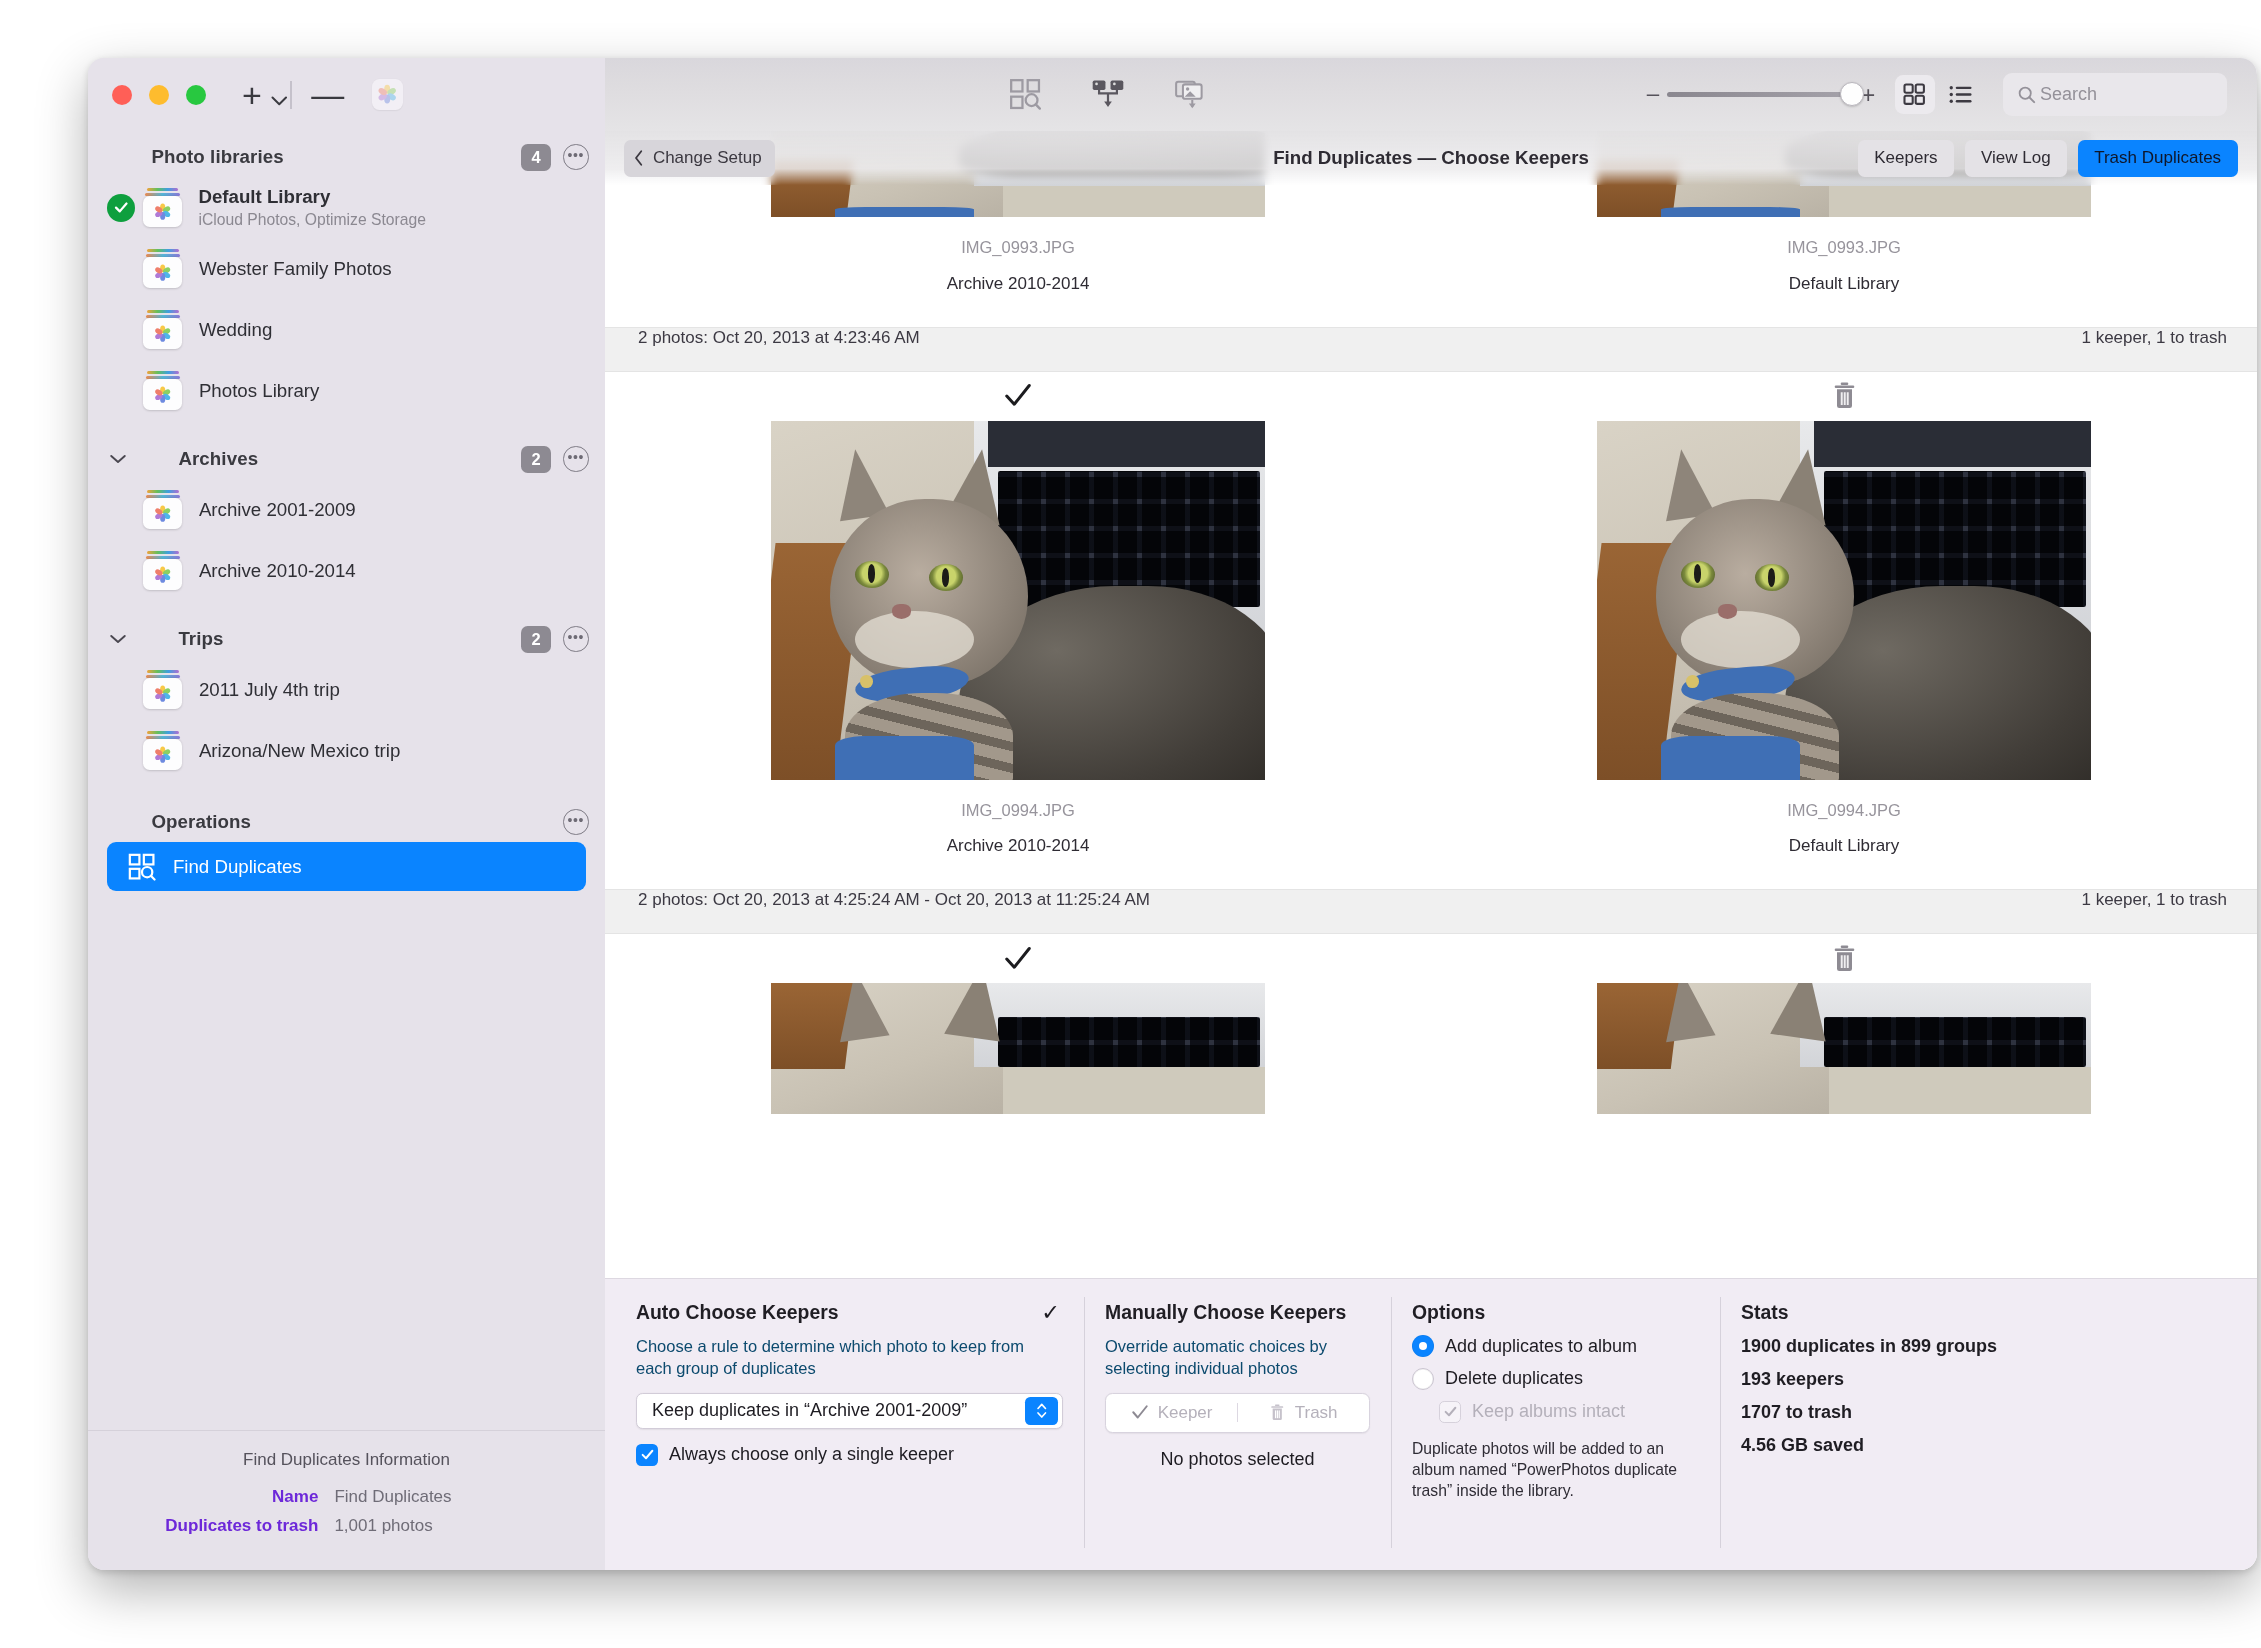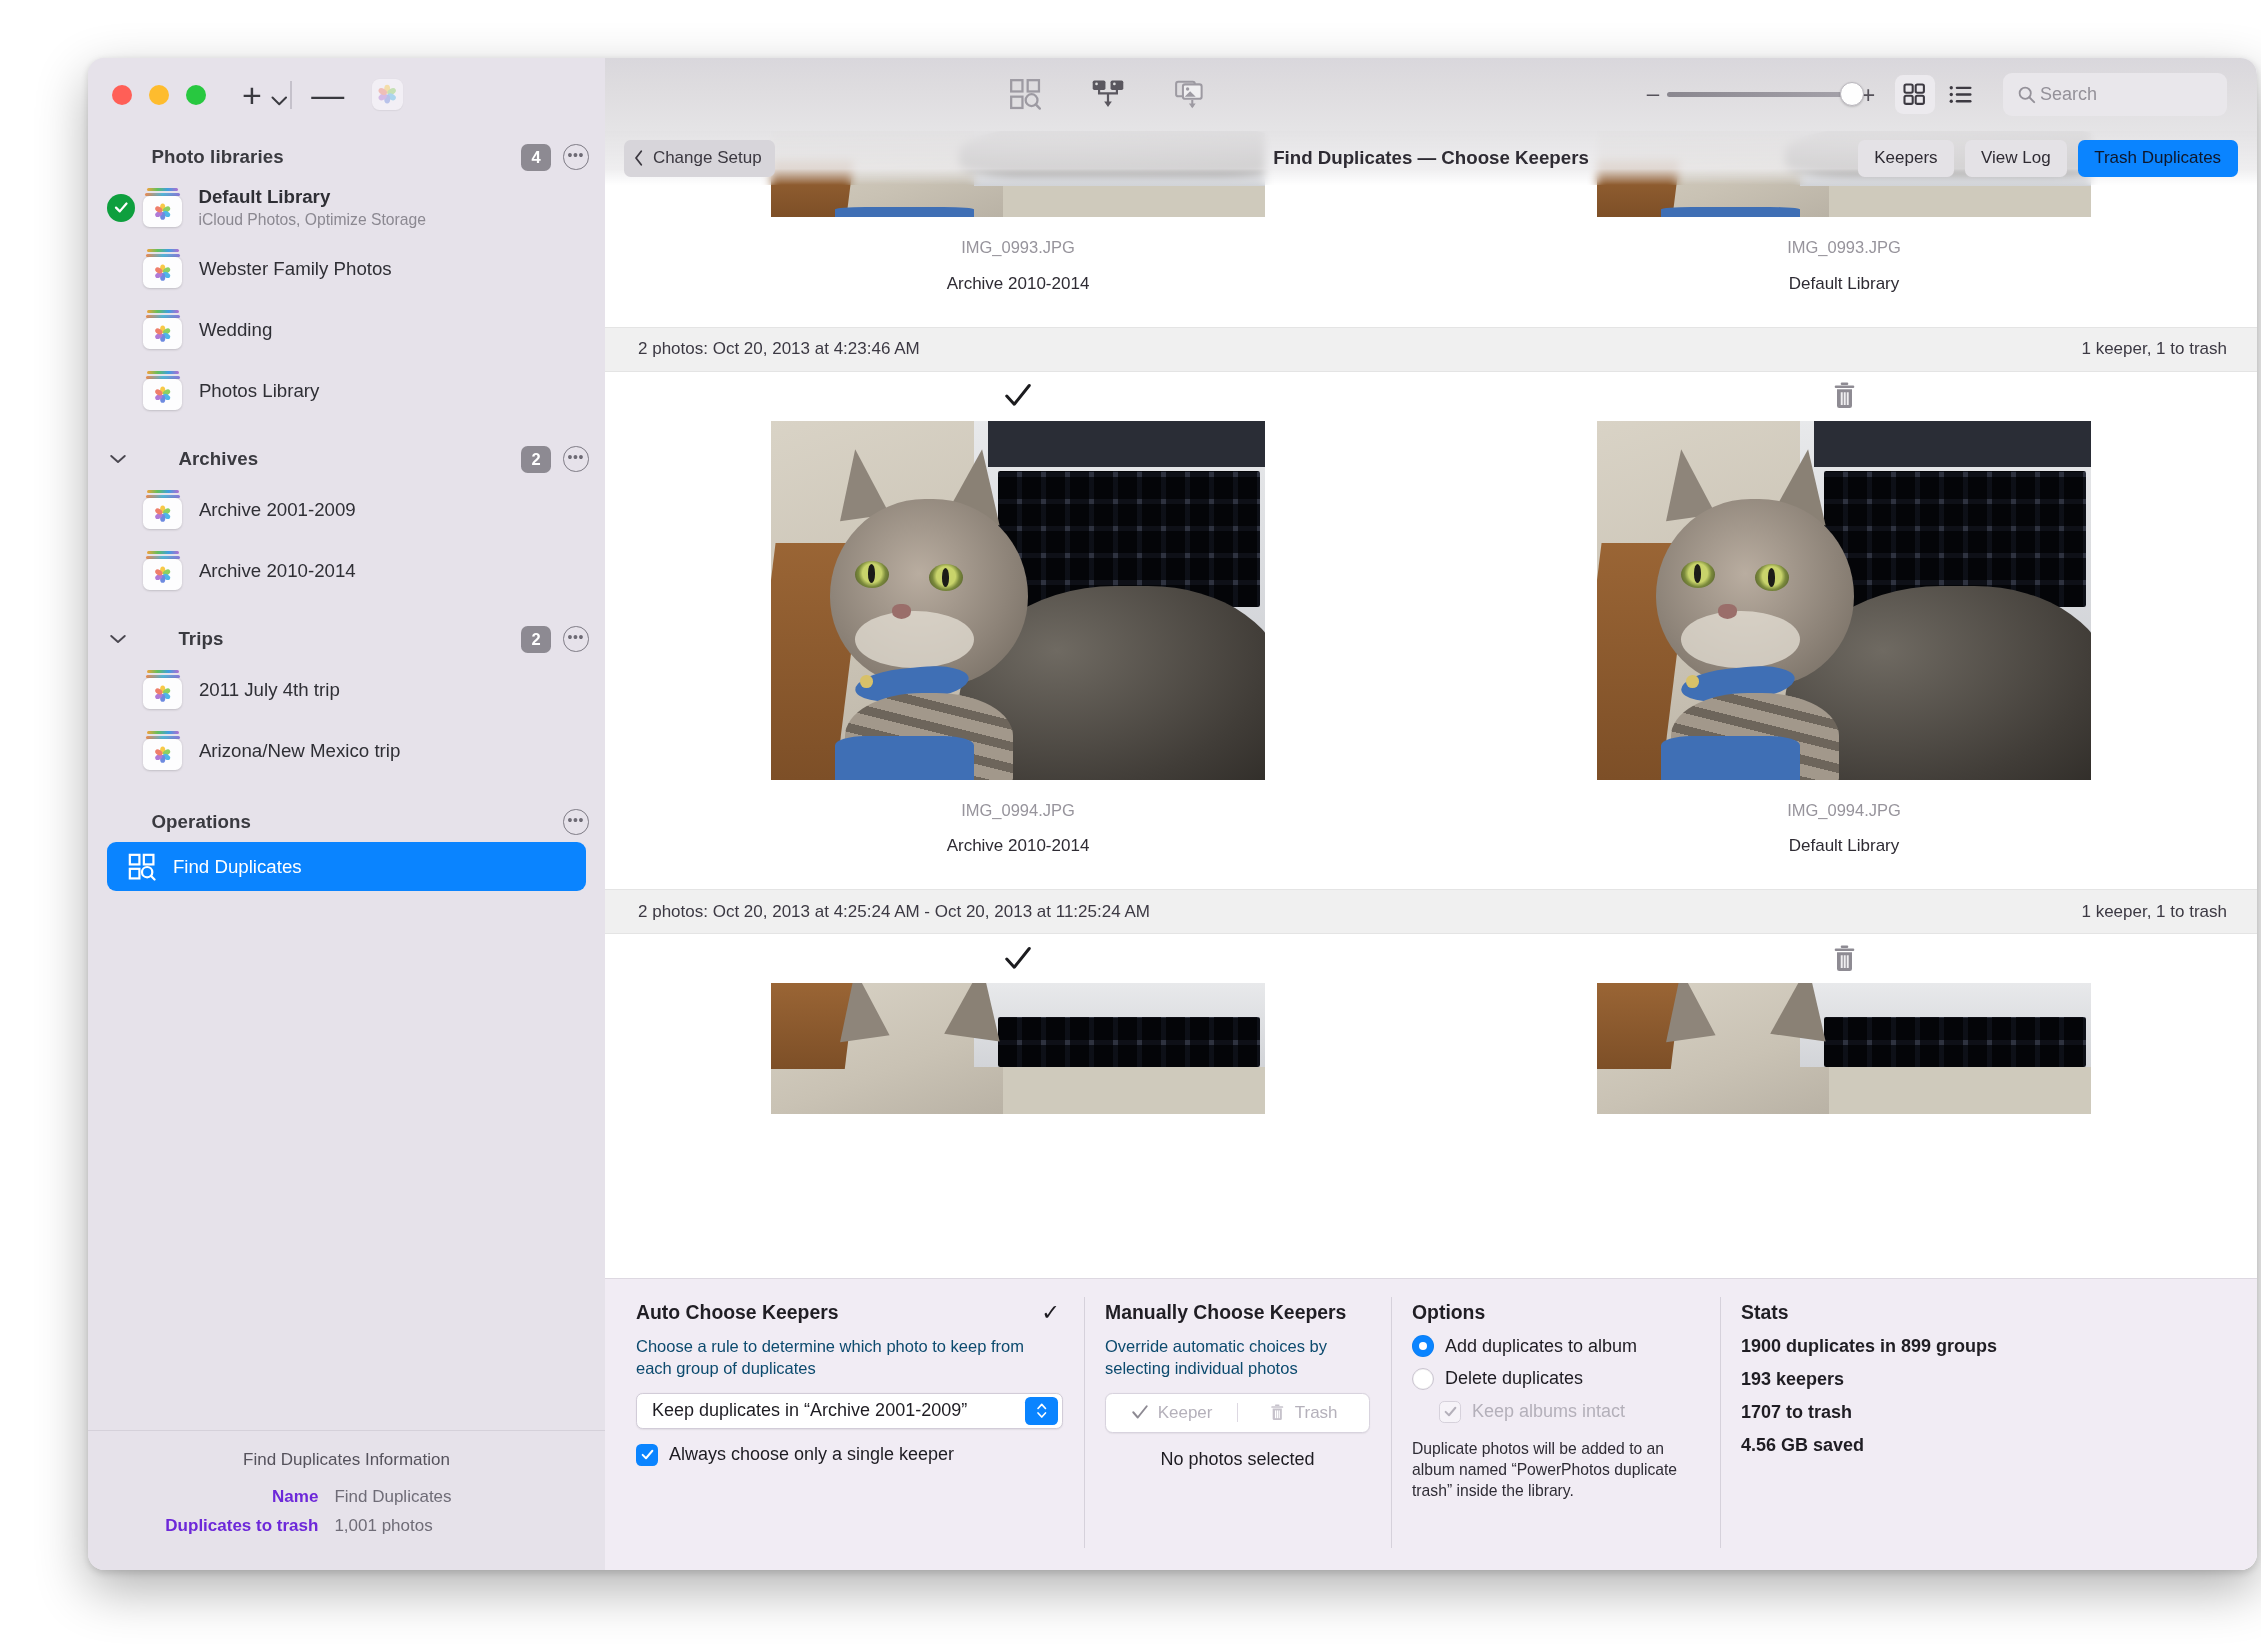--- a/index.html
+++ b/index.html
@@ -246,21 +246,21 @@
   .scroller {
     position: absolute; inset: 0;
     overflow: hidden;
   }
   .photo-col { width: 50%; display: flex; flex-direction: column; align-items: center; }
   .group {
     width: 100%;
   }
   .grp-header {
     height: 45px; background: #f0f0f0;
-    display: flex; align-items: center;
+    display: flex; 
     padding: 0 30px 0 33px;
     font-size: 17px; color: #3c3943;
     border-top: 0.7px solid #e4e4e4;
     border-bottom: 0.7px solid #e4e4e4;
   }
   .grp-header .right { margin-left: auto; color: #3c3943; }
   .grp-body { display: flex; padding: 0; background: #ffffff; }
   .mark-row { height: 49px; display: flex; align-items: center; justify-content: center; }
   .thumb {
     width: 494px; height: 359px;

